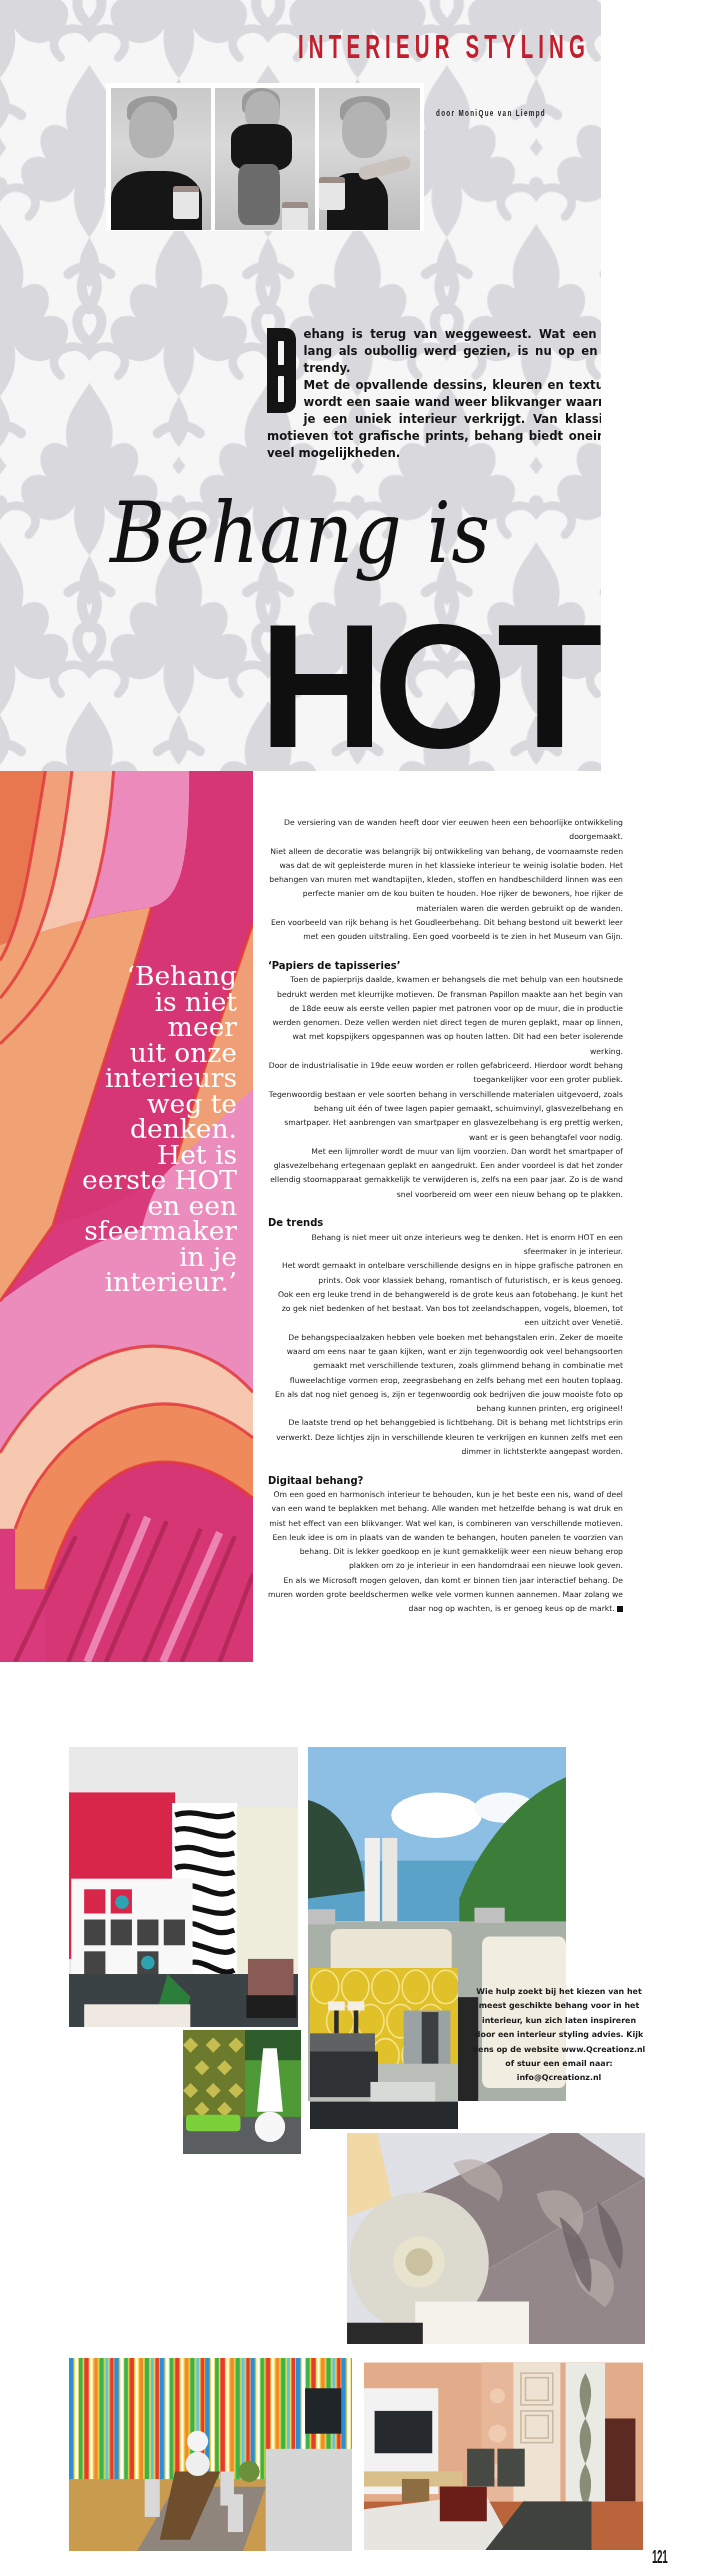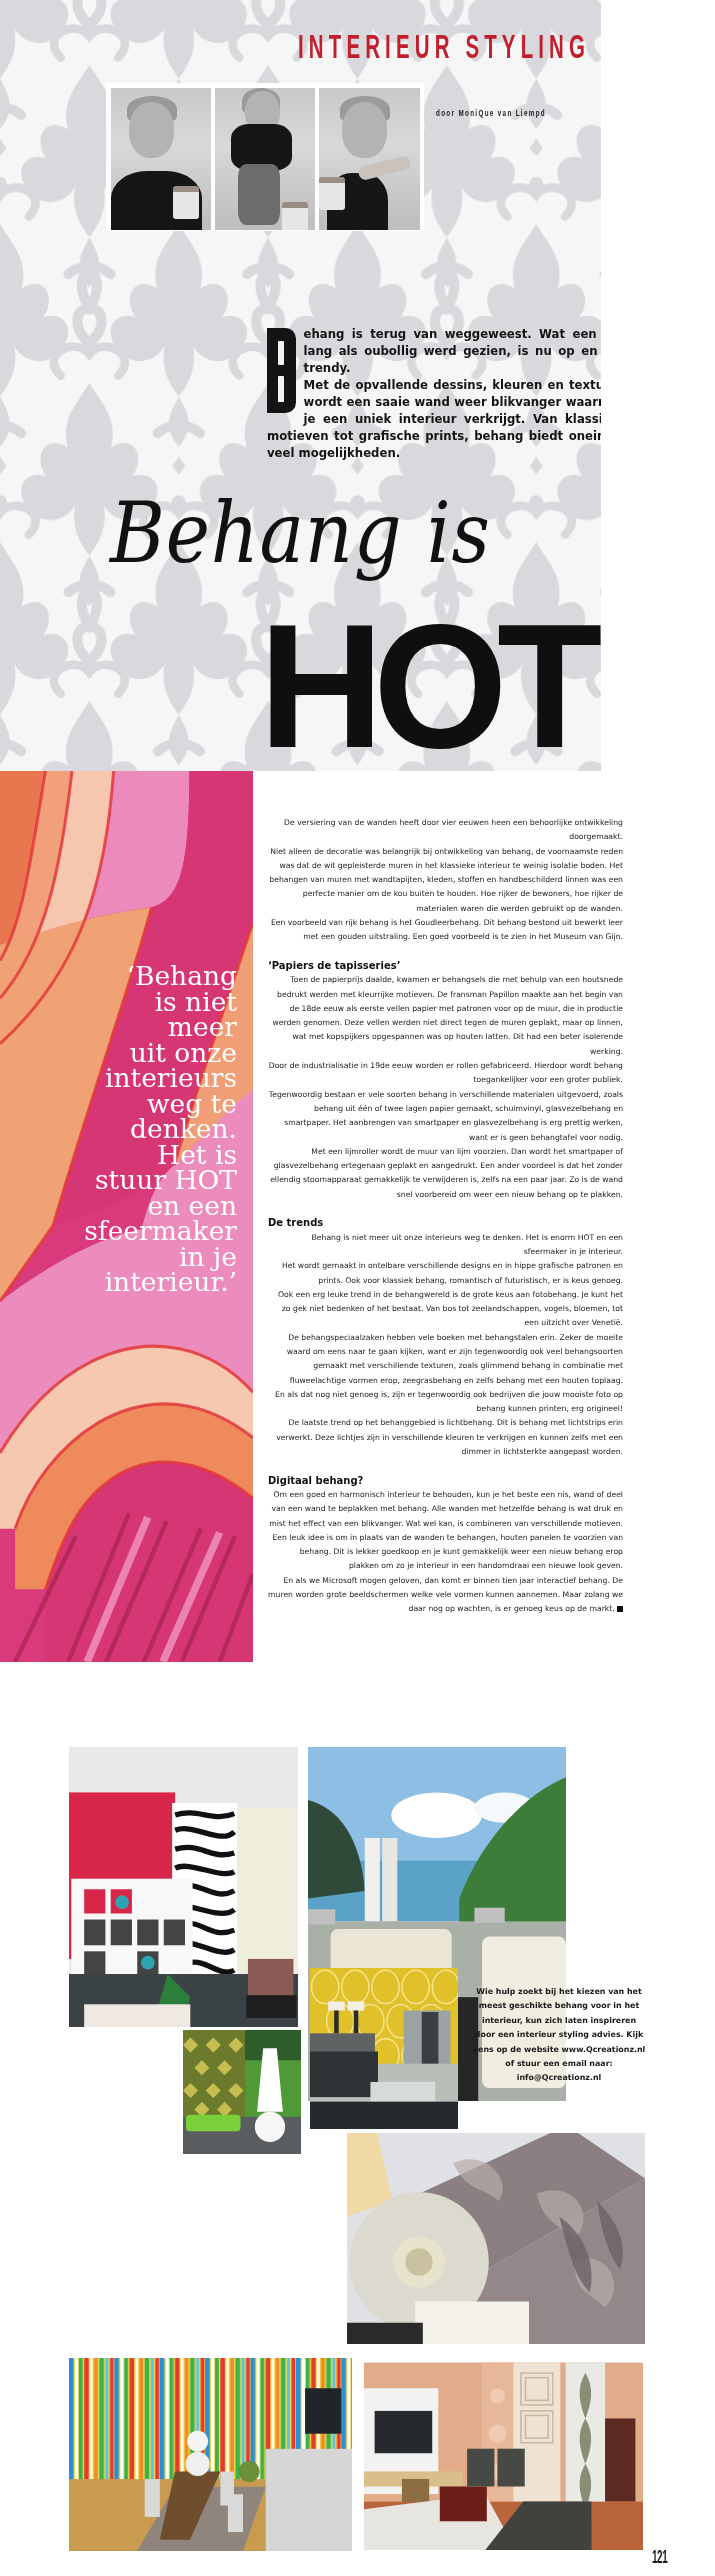--- a/index.html
+++ b/index.html
@@ -209,21 +209,21 @@
   </svg>
   <div class="pullquote">
     <span>‘Behang</span>
     <span>is niet</span>
     <span>meer</span>
     <span>uit onze</span>
     <span>interieurs</span>
     <span>weg te</span>
     <span>denken.</span>
     <span>Het is</span>
-    <span>stuur HOT</span>
+    <span>eerste HOT</span>
     <span>en een</span>
     <span>sfeermaker</span>
     <span>in je</span>
     <span>interieur.’</span>
   </div>
 </aside>
 
 <article class="body-col">
   <p>De versiering van de wanden heeft door vier eeuwen heen een behoorlijke ontwikkeling doorgemaakt.</p>
   <p>Niet alleen de decoratie was belangrijk bij ontwikkeling van behang, de voornaamste reden was dat de wit gepleisterde muren in het klassieke interieur te weinig isolatie boden. Het behangen van muren met wandtapijten, kleden, stoffen en handbeschilderd linnen was een perfecte manier om de kou buiten te houden. Hoe rijker de bewoners, hoe rijker de materialen waren die werden gebruikt op de wanden.</p>

